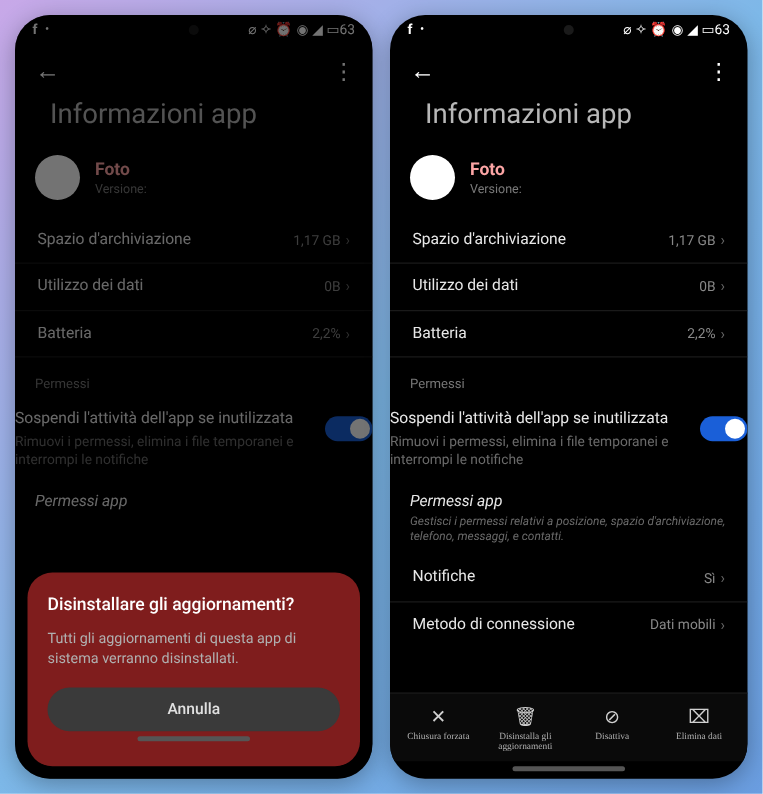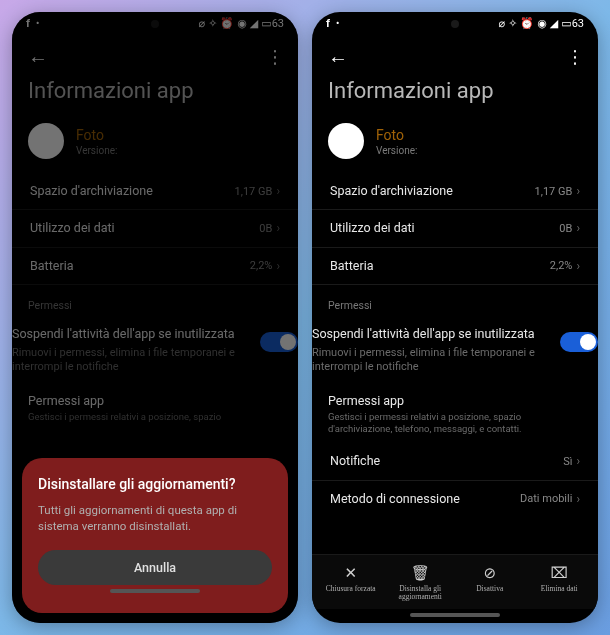--- a/index.html
+++ b/index.html
@@ -18,35 +18,35 @@
 }
 .status-left { display: flex; gap: 6px; align-items: center; }
 .status-right { display: flex; gap: 3px; align-items: center; font-size: 11px; }
 .camera-hole { width: 8px; height: 8px; background: #1a1a1a; border-radius: 50%; position: absolute; left: 50%; top: 8px; transform: translateX(-50%); }
 .header {
   display: flex; justify-content: space-between; align-items: center;
   padding: 10px 16px 6px;
 }
 .back-arrow { color: #fff; font-size: 20px; cursor: pointer; }
 .menu-dots { color: #fff; font-size: 18px; cursor: pointer; letter-spacing: -2px; }
-.page-title { color: #b8b8b8; font-size: 22px; font-weight: 400; padding: 4px 16px 14px; }
+.page-title { color: #b8b8b8; font-size: 22px; font-weight: 400; padding: 4px 28px 14px; }
 .app-row { display: flex; align-items: center; gap: 12px; padding: 6px 16px 14px; }
 .app-icon {
   width: 36px; height: 36px; background: #fff; border-radius: 50%;
   position: relative; display: flex; align-items: center; justify-content: center;
 }
 .pinwheel { width: 24px; height: 24px; position: relative; }
 .pinwheel::before, .pinwheel::after, .pw1, .pw2 {
   content: ''; position: absolute; width: 10px; height: 10px;
 }
 .pw-y { background: #fbbc04; top: 0; left: 7px; border-radius: 10px 10px 0 0; }
 .pw-r { background: #ea4335; top: 7px; right: 0; border-radius: 0 10px 10px 0; }
 .pw-b { background: #4285f4; bottom: 0; left: 7px; border-radius: 0 0 10px 10px; }
 .pw-g { background: #34a853; top: 7px; left: 0; border-radius: 10px 0 0 10px; }
-.app-name { color: #a16207; font-size: 14px; font-weight: 400; }
+.app-name { color: #fca5a5; font-size: 14px; font-weight: 700; }
 .app-version { color: #7a7a7a; font-size: 10px; margin-top: 2px; }
 .content { flex: 1; overflow: hidden; }
 .row {
   display: flex; justify-content: space-between; align-items: center;
   padding: 10px 18px; border-bottom: 1px solid #1a1a1a; text-align: center;
 }
 .row-label { color: #e8e8e8; font-size: 12.5px; max-width: 140px; line-height: 1.3; }
 .row-value { color: #888; font-size: 11px; display: flex; align-items: center; gap: 4px; }
 .chev { color: #666; font-size: 12px; }
 .section-label { color: #777; font-size: 10.5px; padding: 14px 16px 6px; }
@@ -55,21 +55,21 @@
 .suspend-title { color: #e8e8e8; font-size: 12.5px; line-height: 1.3; }
 .suspend-desc { color: #6a6a6a; font-size: 11px; margin-top: 4px; line-height: 1.3; }
 .toggle {
   width: 38px; height: 20px; background: #1a5fd8; border-radius: 10px;
   position: relative; cursor: pointer; flex-shrink: 0; margin-top: 6px;
 }
 .toggle::after {
   content: ''; position: absolute; width: 16px; height: 16px; background: #fff;
   border-radius: 50%; top: 2px; right: 2px;
 }
-.perms-row { padding: 8px 16px; }
+.perms-row { padding: 8px 16px; font-style: italic; }
 .perms-title { color: #e8e8e8; font-size: 12.5px; }
 .perms-desc { color: #6a6a6a; font-size: 9.5px; margin-top: 3px; line-height: 1.3; }
 .dialog-backdrop {
   position: absolute; inset: 0; background: rgba(0,0,0,0.55);
   display: flex; align-items: flex-end; padding: 10px;
 }
 .dialog {
   background: #7f1d1d; border-radius: 20px; padding: 18px 16px 14px; width: 100%;
 }
 .dialog-title { color: #fff; font-size: 14px; font-weight: 500; margin-bottom: 10px; }
@@ -160,21 +160,20 @@
     <div class="section-label">Permessi</div>
     <div class="suspend-row">
       <div class="suspend-text">
         <div class="suspend-title">Sospendi l'attività dell'app se inutilizzata</div>
         <div class="suspend-desc">Rimuovi i permessi, elimina i file temporanei e interrompi le notifiche</div>
       </div>
       <div class="toggle"></div>
     </div>
     <div class="perms-row">
       <div class="perms-title">Permessi app</div>
-      <div class="perms-desc">Gestisci i permessi relativi a posizione, spazio</div>
     </div>
   </div>
   <div class="dialog-backdrop">
     <div class="dialog">
       <div class="dialog-title">Disinstallare gli aggiornamenti?</div>
       <div class="dialog-msg">Tutti gli aggiornamenti di questa app di sistema verranno disinstallati.</div>
       <div class="dialog-buttons">
         <button class="btn btn-cancel">Annulla</button>
       </div>
       <div class="home-indicator"></div>

